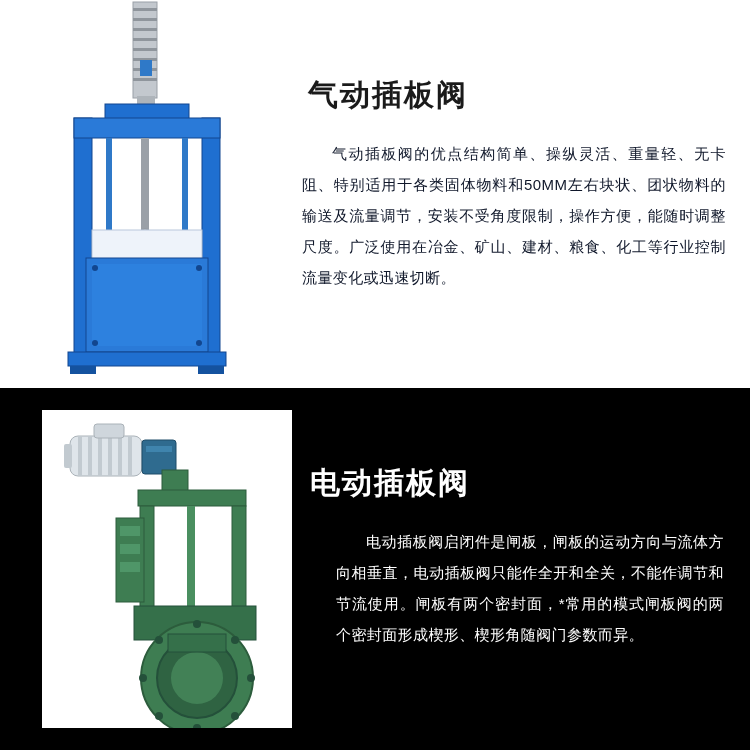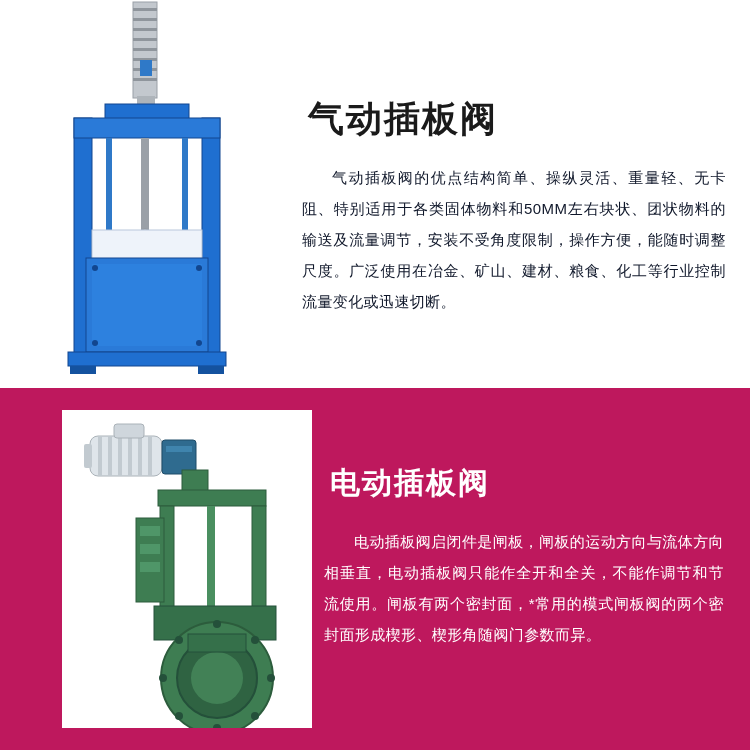--- a/index.html
+++ b/index.html
@@ -38,46 +38,44 @@
     flex: 1 1 auto;
     padding: 78px 24px 0 12px;
   }
   .title-cn {
     font-family: "Liberation Sans", sans-serif;
     font-weight: bold;
     color: #1a1a1a;
     letter-spacing: 2px;
   }
   .title-top {
-    font-size: 36px;
+    font-size: 30px;
     line-height: 34px;
     margin-bottom: 26px;
     padding-left: 6px;
-    margin-top: 24px;
   }
   .body-cn {
     font-family: "Liberation Sans", sans-serif;
     color: #0f172a;
     font-size: 15px;
     line-height: 31px;
     text-align: justify;
     text-indent: 30px;
     letter-spacing: 0.4px;
   }
 
   
   .section-bottom {
     position: absolute;
     left: 0; top: 388px;
     width: 750px;
     height: 362px;
-    background: #be185d;
+    background: #000000;
     display: flex;
     flex-direction: row;
-    padding-left: 20px;
   }
   .img-col-bottom {
     position: relative;
     width: 300px;
     height: 362px;
     flex: 0 0 300px;
     padding: 22px 0 0 42px;
   }
   .photo-card {
     width: 250px;
@@ -99,20 +97,21 @@
     margin-bottom: 26px;
     padding-left: 6px;
   }
   .body-white {
     color: #ffffff;
     font-size: 15px;
     line-height: 31px;
     text-align: justify;
     text-indent: 30px;
     letter-spacing: 0.4px;
+    margin-left: 32px;
   }
 
   
   .valve-top { position: absolute; left: 0; top: 0; width: 290px; height: 388px; }
 
   
   .valve-bot { position: absolute; left: 0; top: 0; width: 250px; height: 318px; }
 </style>
 </head>
 <body>

